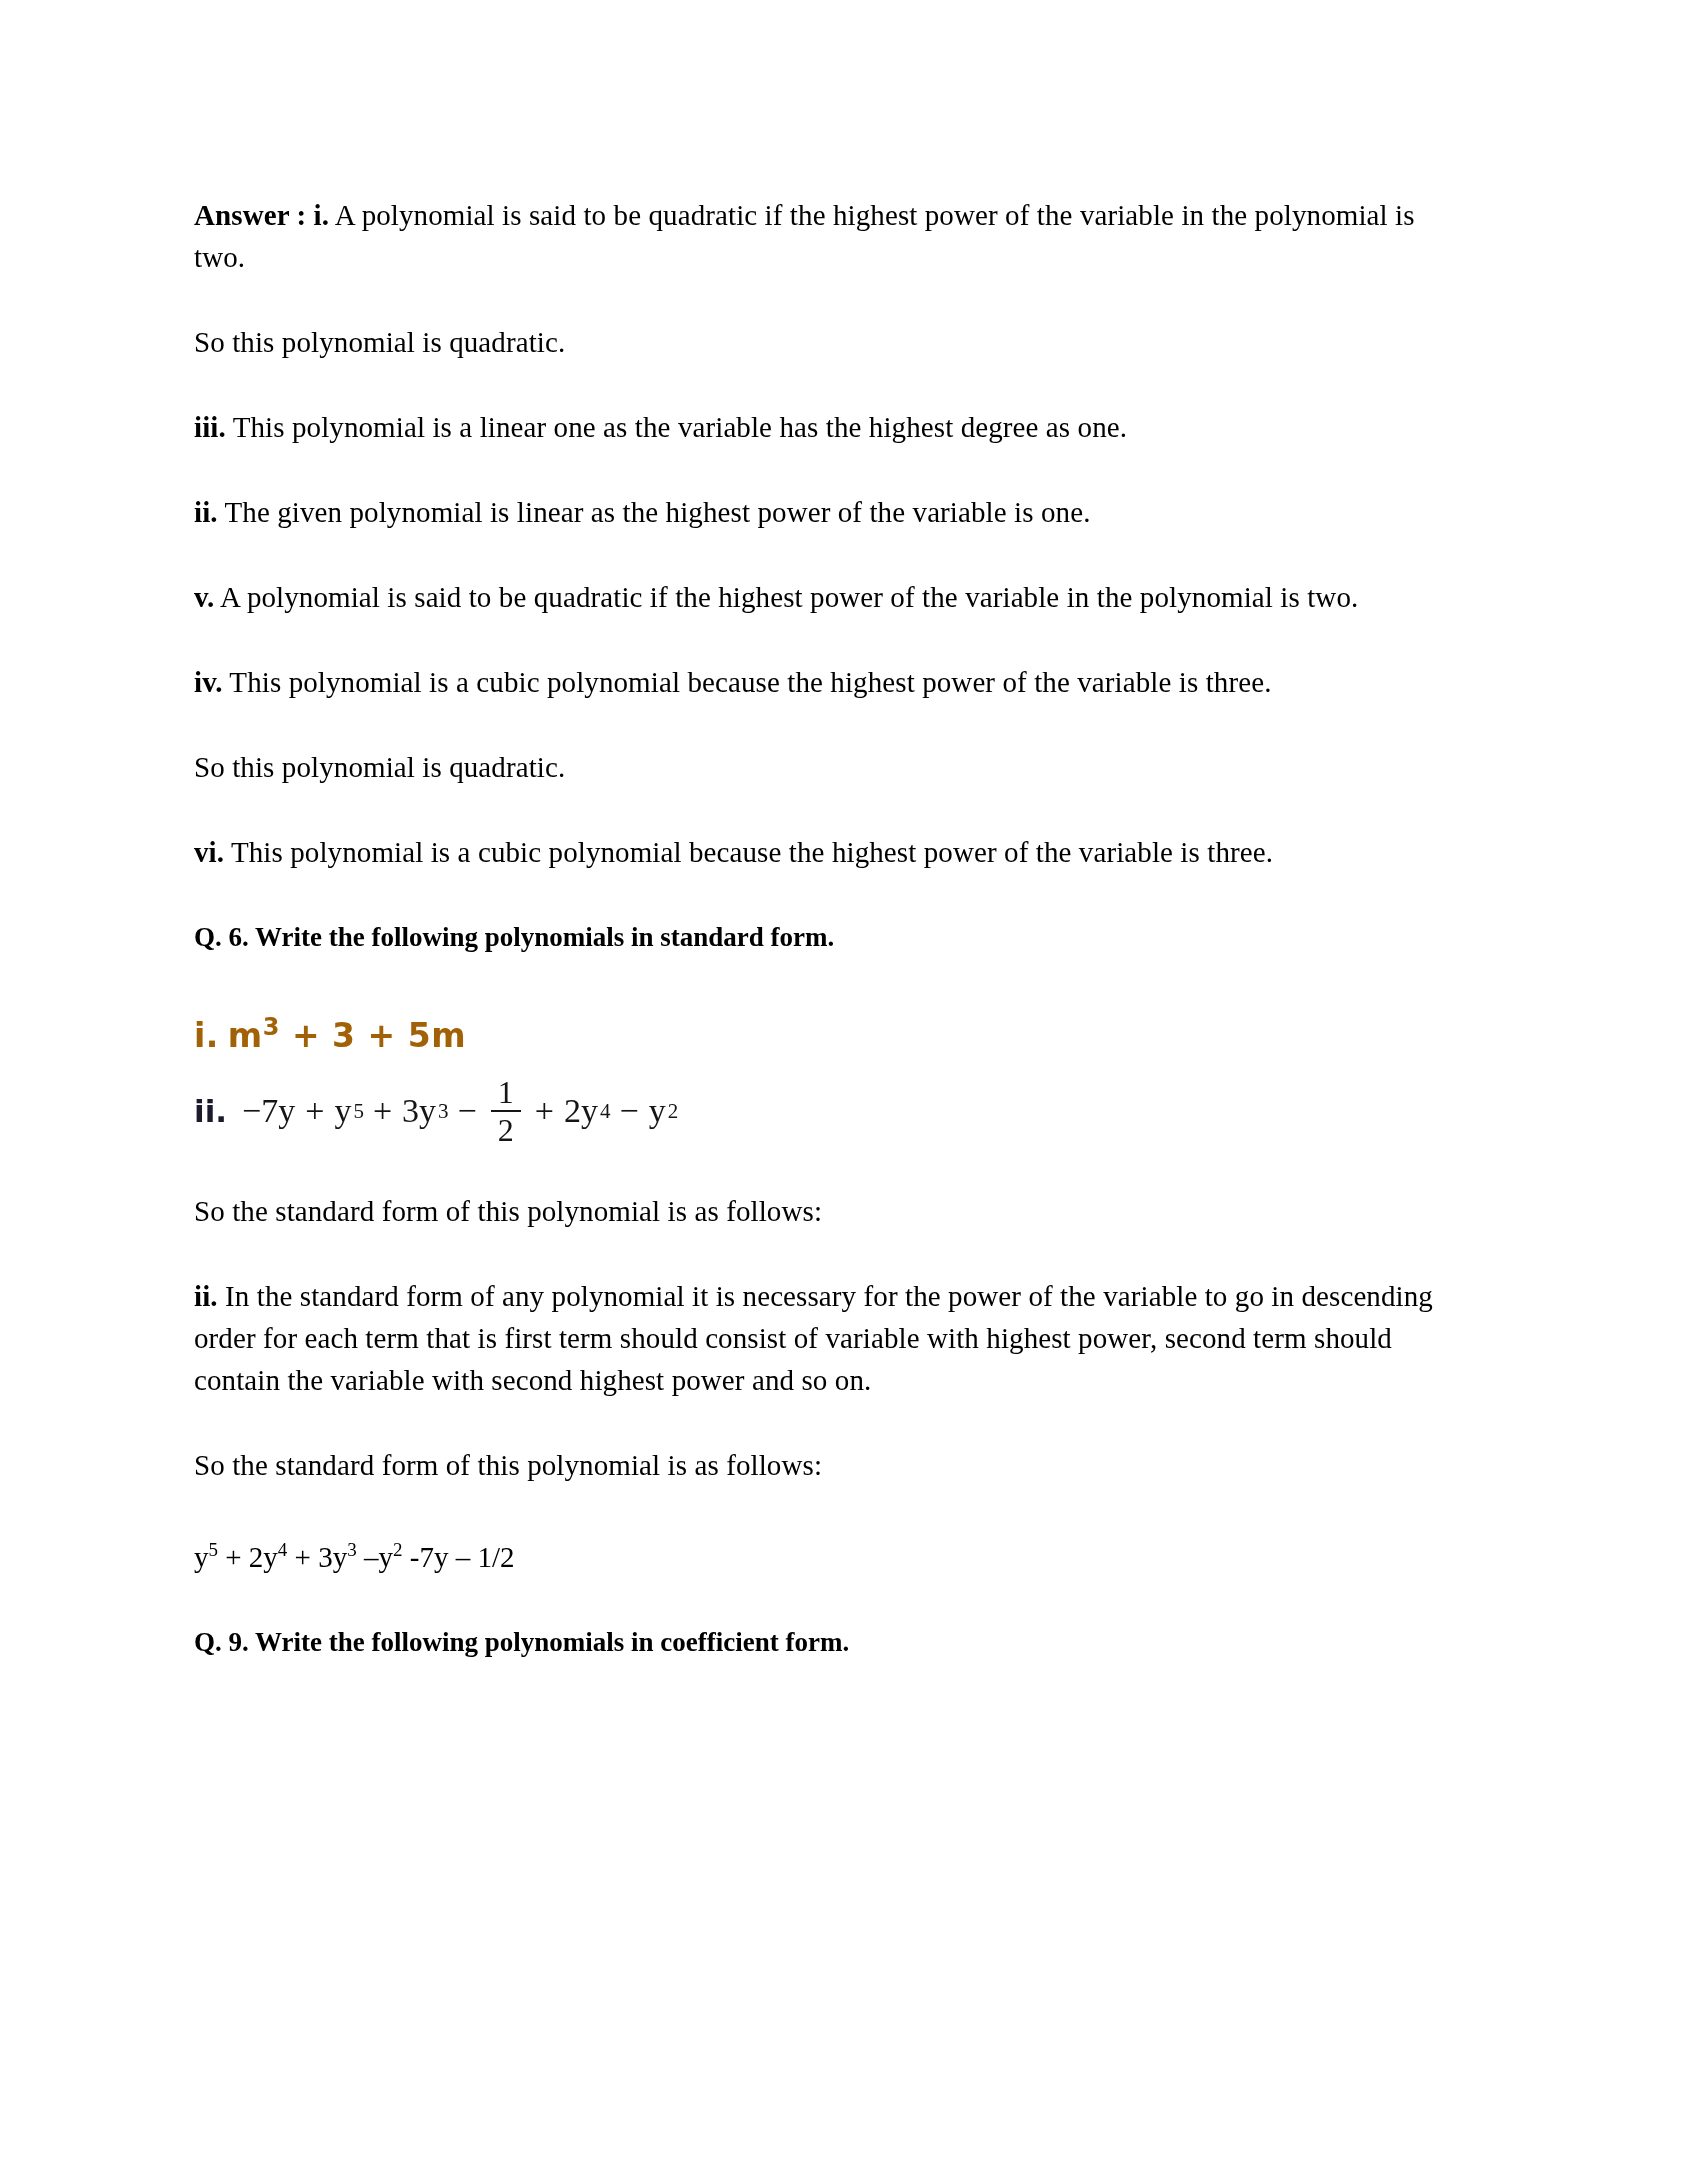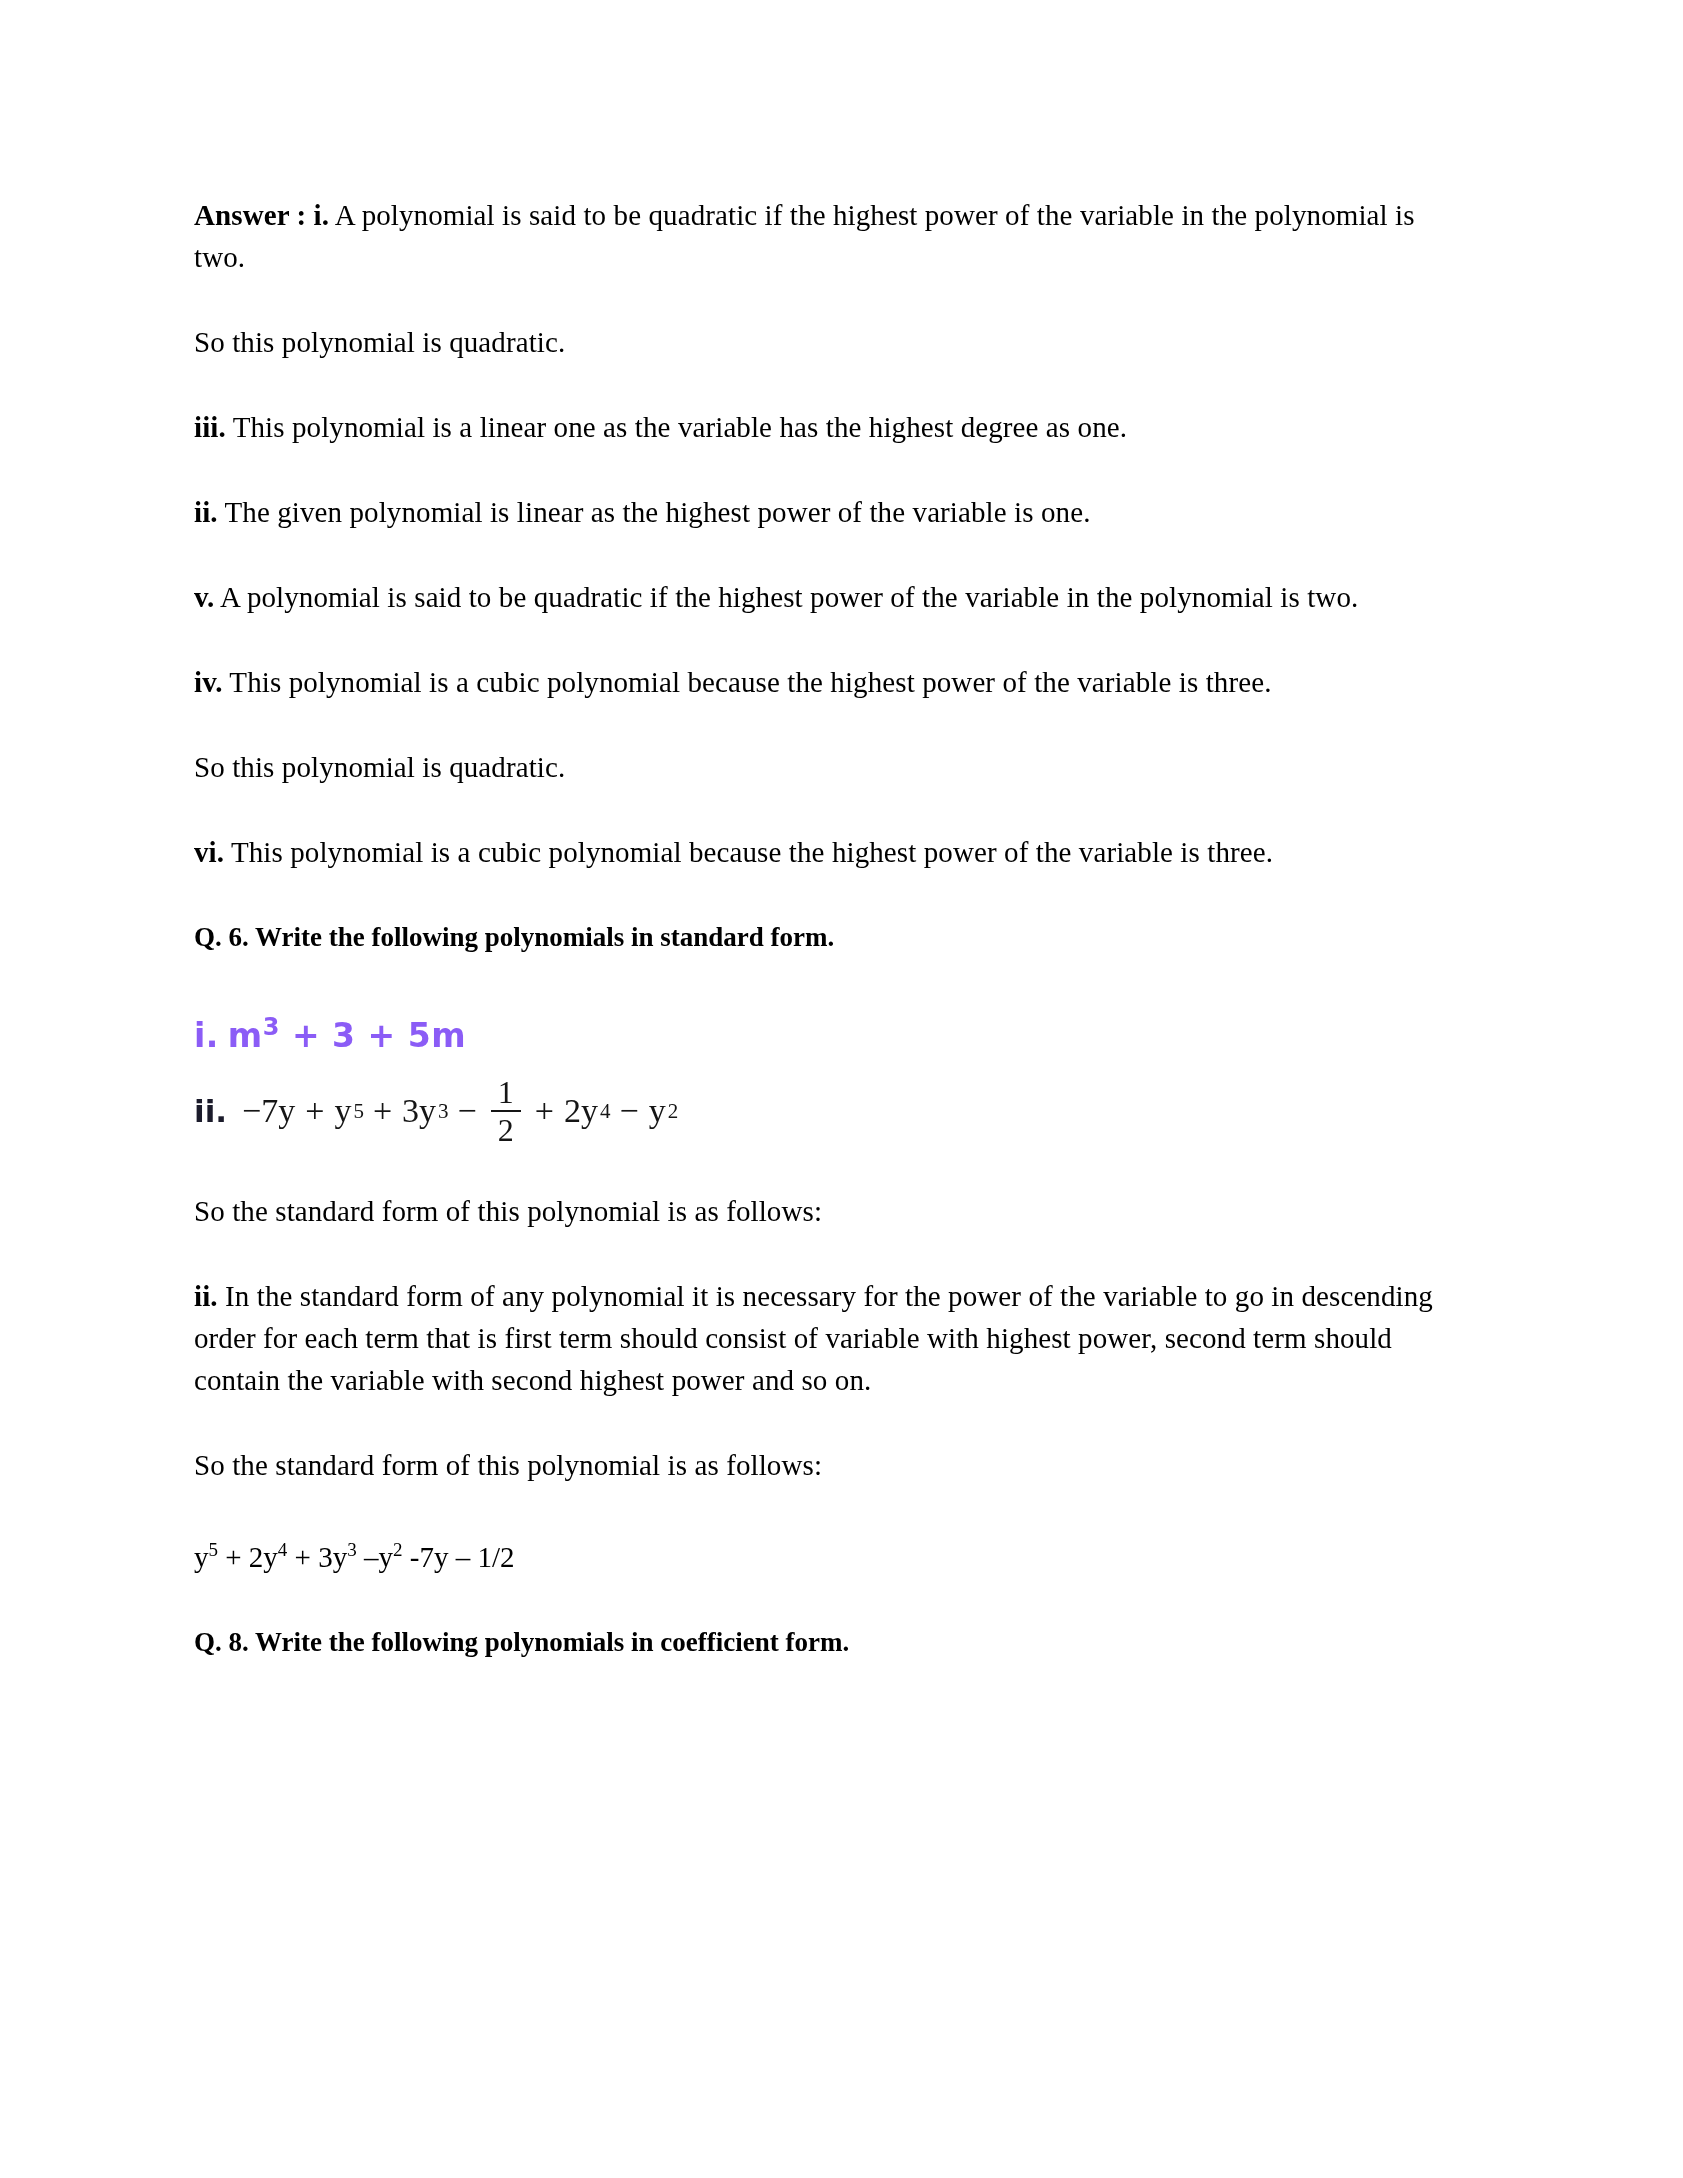--- a/index.html
+++ b/index.html
@@ -50,21 +50,21 @@
   }
   
   .eq-block {
     margin: 0 0 40px 0;
     padding: 8px 0 4px 0;
   }
   .eq-line-1 {
     font-family: "DejaVu Sans", "Liberation Sans", sans-serif;
     font-weight: bold;
     font-size: 33px;
-    color: #8b5cf6;
+    color: #a16207;
     line-height: 48px;
     letter-spacing: 0.5px;
     margin: 0 0 16px 0;
     white-space: nowrap;
   }
   .eq-line-1 .sup {
     font-size: 24px;
     vertical-align: super;
     line-height: 0;
   }
@@ -185,17 +185,17 @@
 
     <p class="para">So the standard form of this polynomial is as follows:</p>
 
 
     <p class="para"><span class="b">ii.</span><span> In the standard form of any polynomial it is necessary for the power of the variable to go in descending order for each term that is first term should consist of variable with highest power, second term should contain the variable with second highest power and so on.</span></p>
 
     <p class="para">So the standard form of this polynomial is as follows:</p>
 
     <p class="mathline"><span>y</span><sup>5</sup><span> + 2y</span><sup>4</sup><span> + 3y</span><sup>3</sup><span> –y</span><sup>2</sup><span> -7y – 1/2</span></p>
 
-    <p class="heading">Q. 8. Write the following polynomials in coefficient form.</p>
+    <p class="heading">Q. 9. Write the following polynomials in coefficient form.</p>
 
   </div>
 </div>
 
 
 </body></html>

